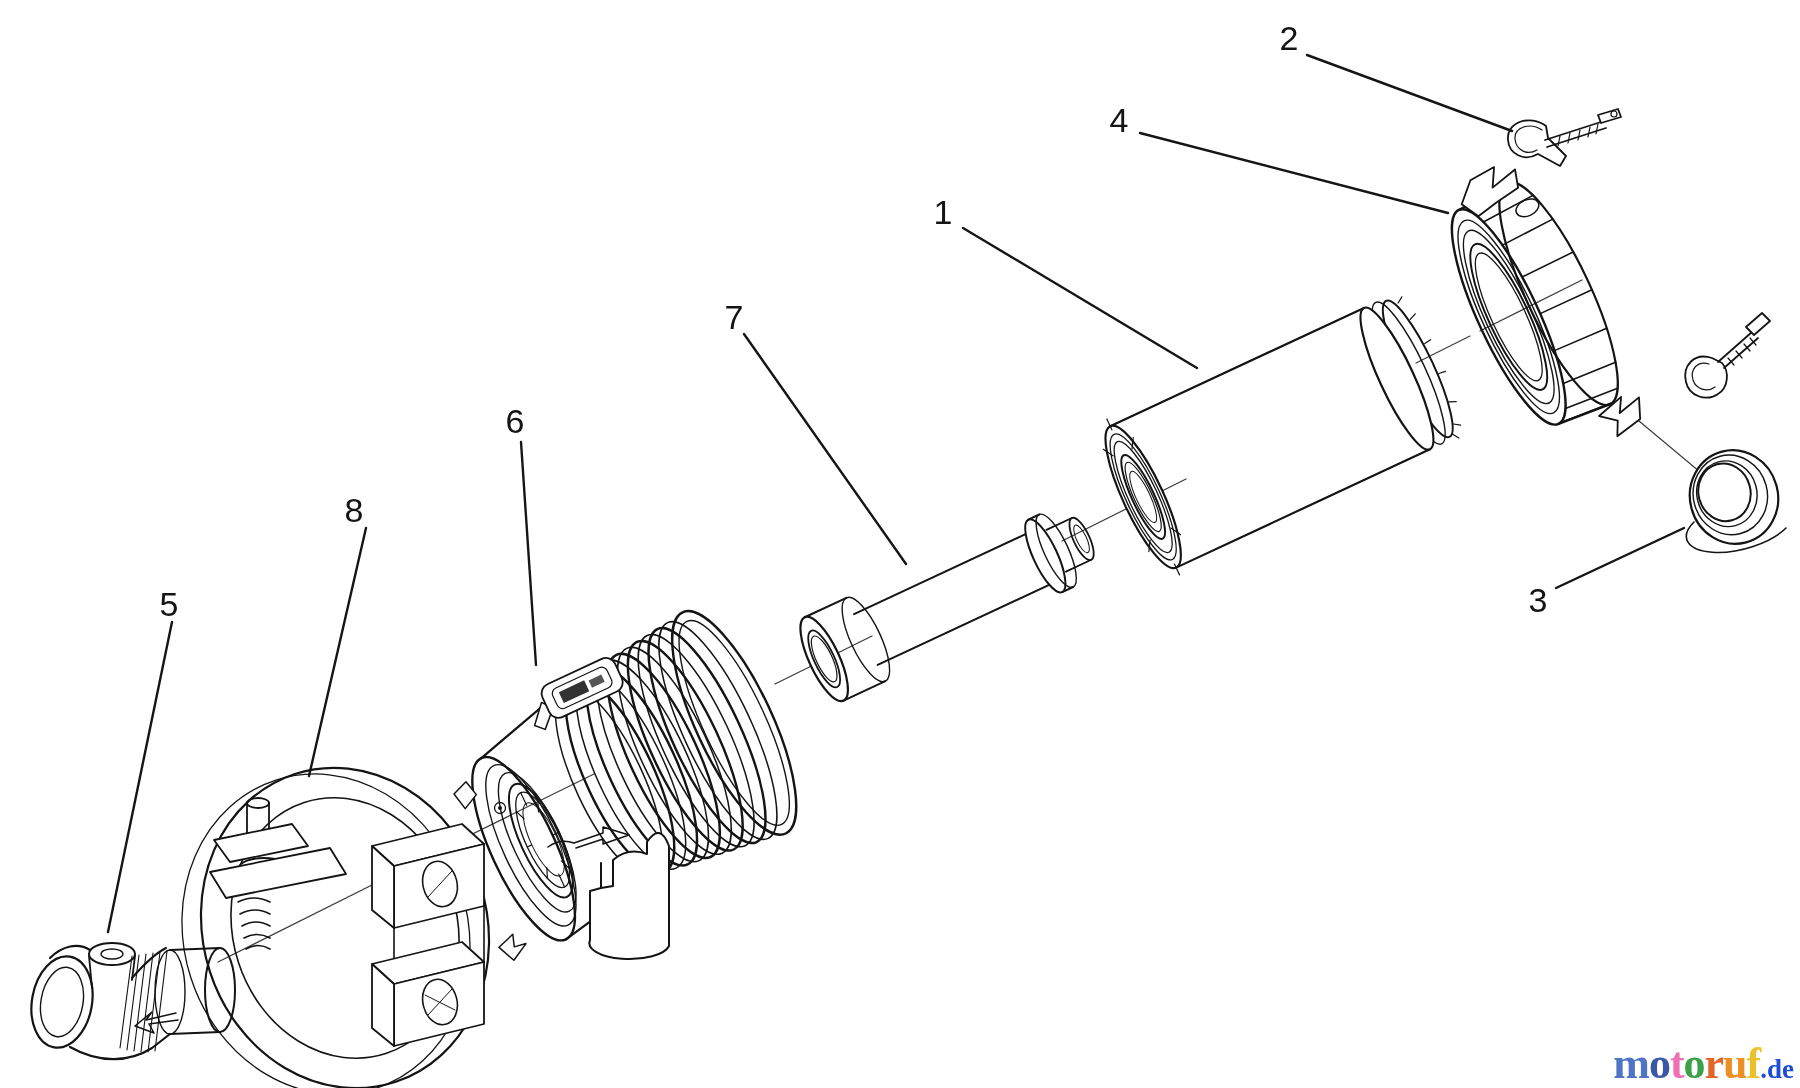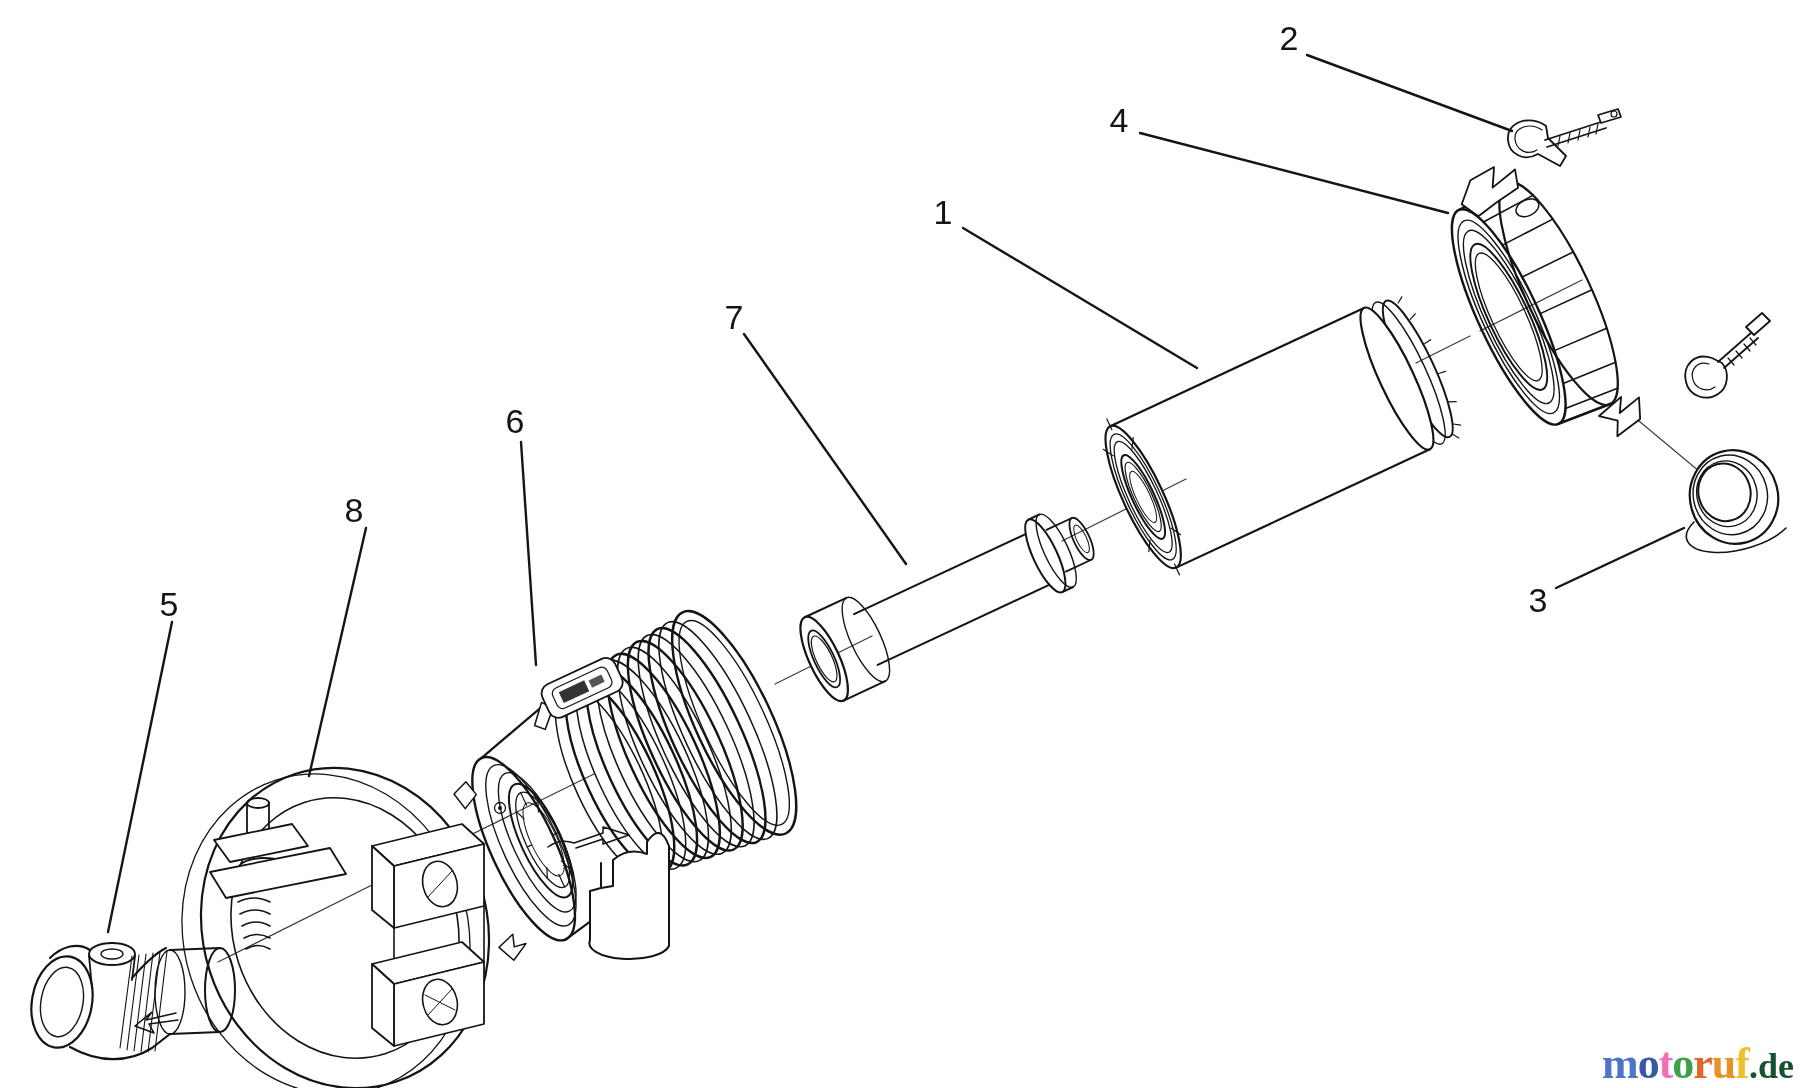--- a/index.html
+++ b/index.html
@@ -4,21 +4,21 @@
 <style>
   html,body{margin:0;padding:0;background:#fff;}
   #stage{position:relative;width:1800px;height:1088px;background:#ffffff;overflow:hidden;
          font-family:"Liberation Sans",sans-serif;}
   #diagram-svg{position:absolute;left:0;top:0;}
   .callout-text{font-family:"Liberation Sans",sans-serif;font-size:34px;fill:#141414;
                 text-anchor:middle;}
   #watermark{position:absolute;right:6px;bottom:2px;
              font-family:"Liberation Serif",serif;font-weight:700;font-size:44px;
              letter-spacing:-1px;line-height:1;user-select:none;}
-  #watermark .suffix{font-size:36px;font-weight:700;color:#14532d;letter-spacing:0;}
+  #watermark .suffix{font-size:27px;font-weight:700;color:#1d4ed8;letter-spacing:0;}
 </style>
 </head>
 <body>
 
 <div id="stage">
 <svg id="diagram-svg" width="1800" height="1088" viewBox="0 0 1800 1088" fill="none" stroke="#141414" stroke-width="2" stroke-linecap="round" stroke-linejoin="round">
 
   <g stroke="#3c3c3c" stroke-width="1.2">
     <path d="M218 962 L408 867"></path>
     <path d="M438 851 L594 774"></path>

